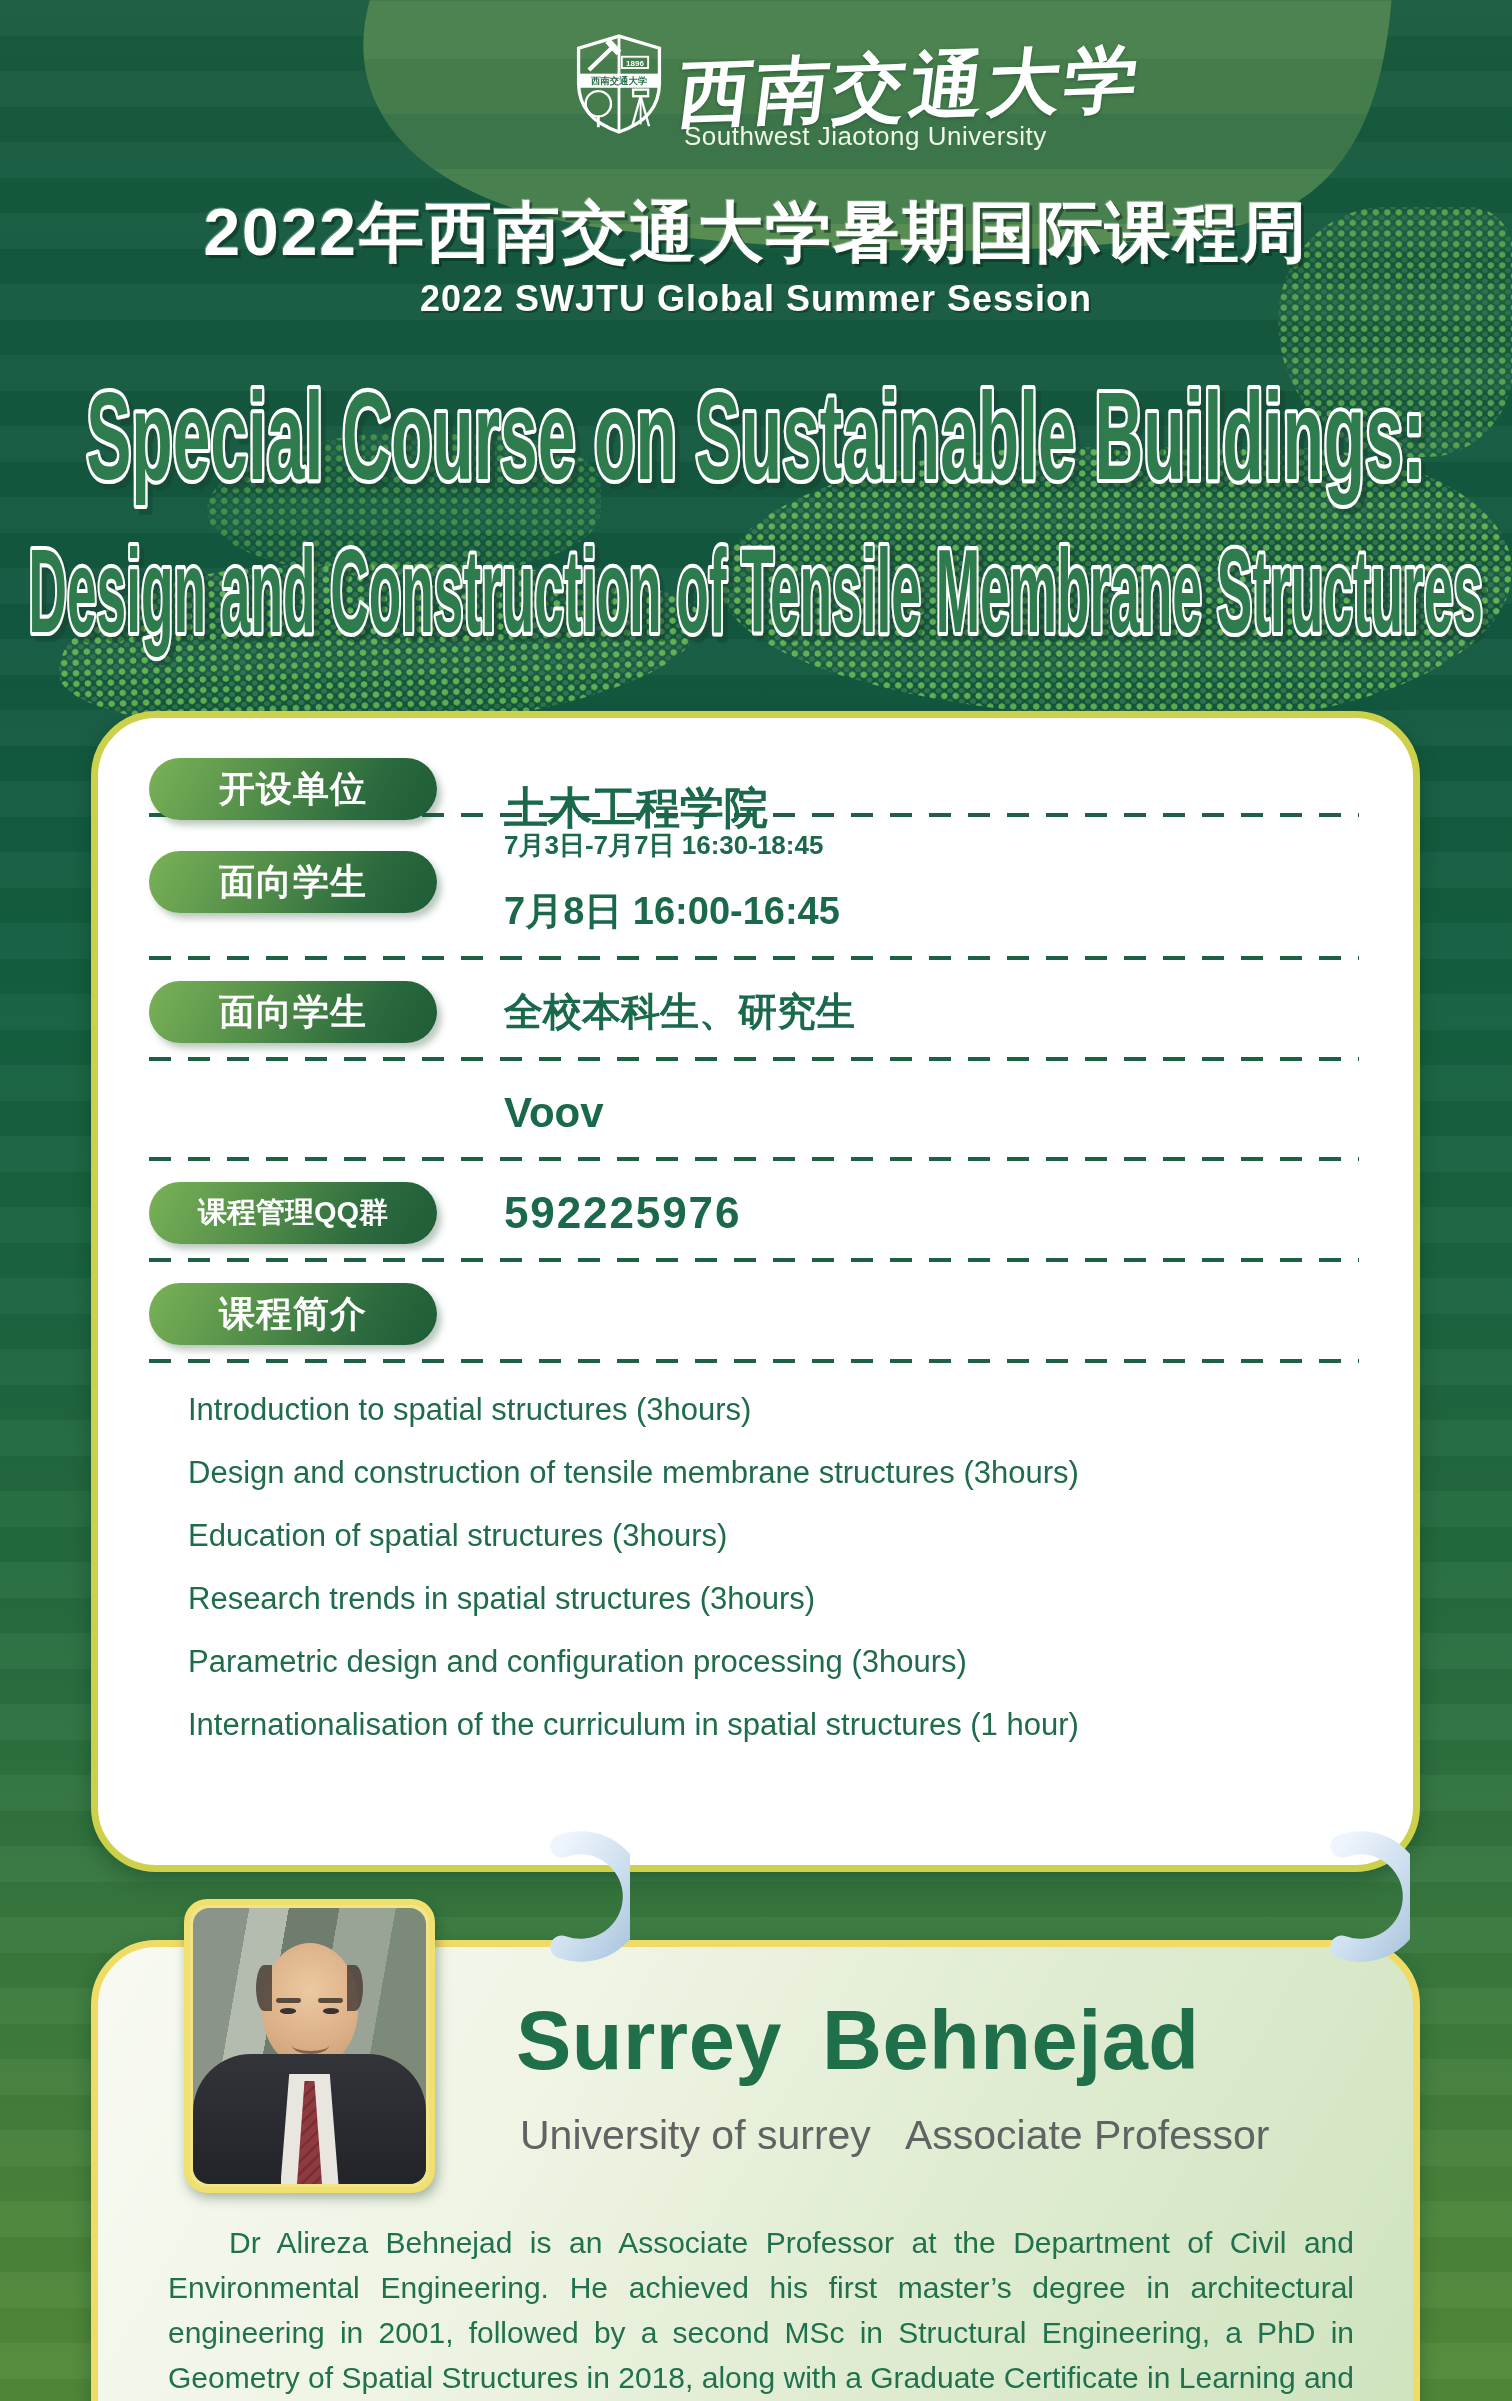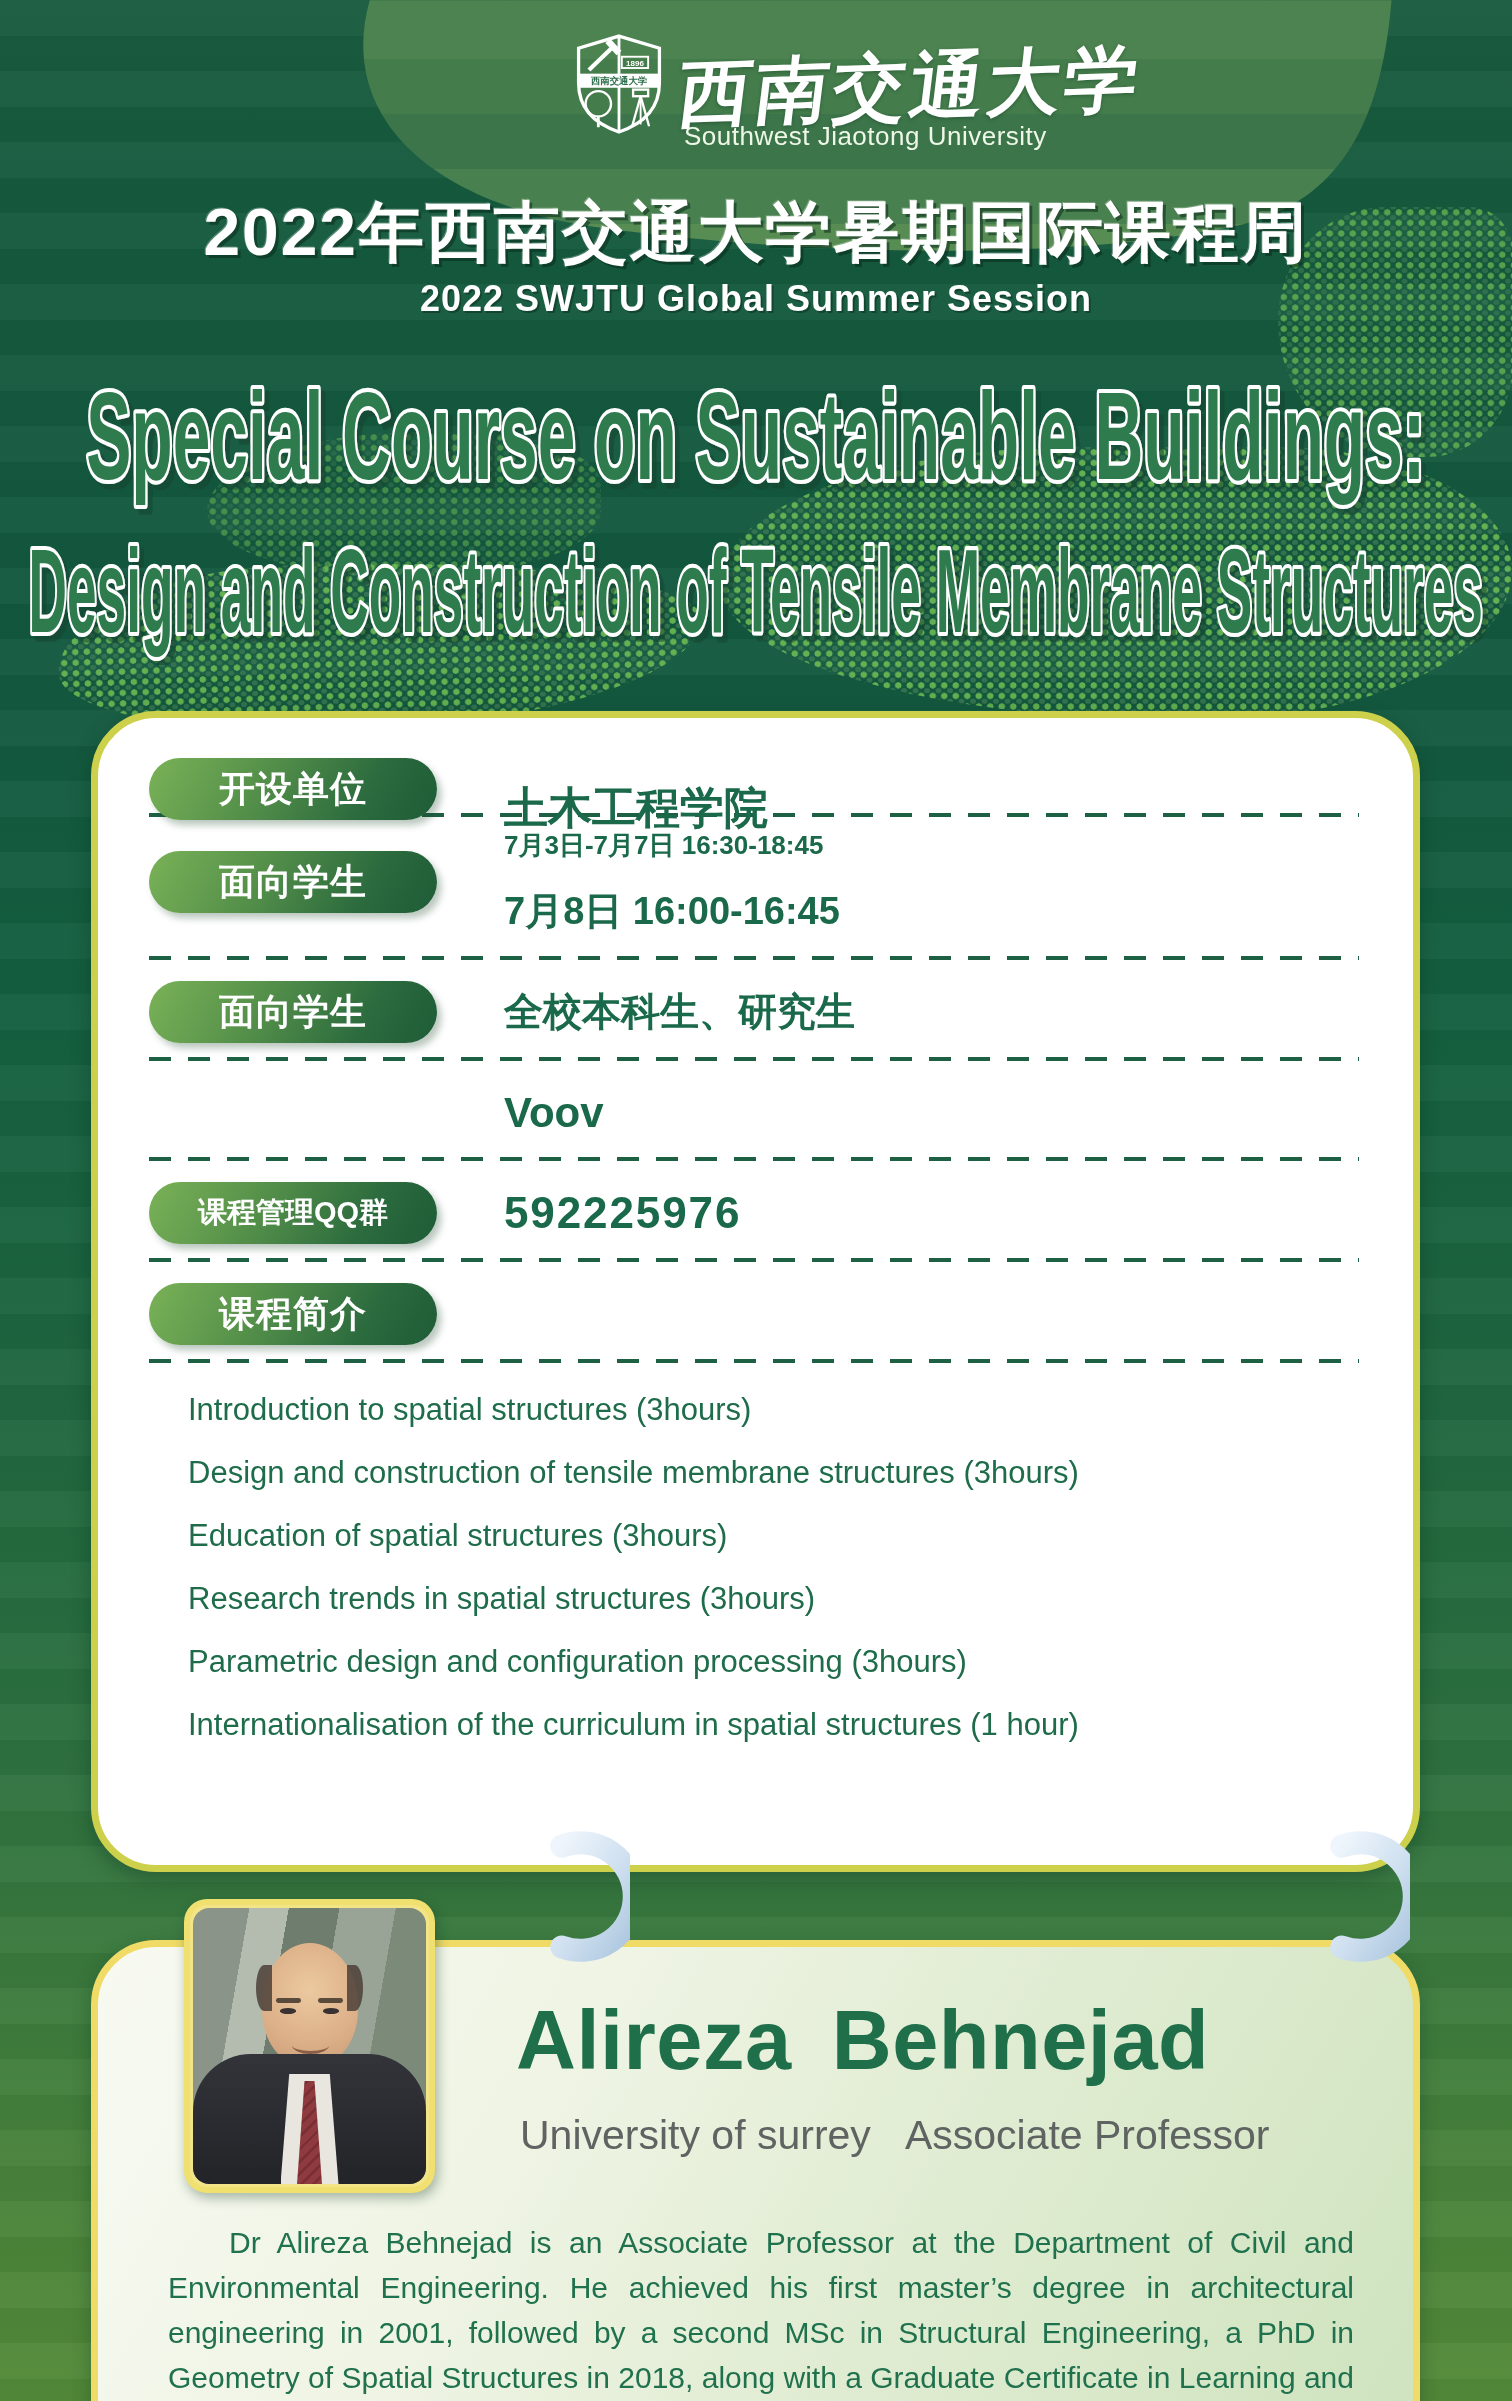--- a/index.html
+++ b/index.html
@@ -240,21 +240,21 @@
       <div class="eye-l"></div>
         <div class="eye-r"></div>
       <div class="smile"></div>
       <div class="suit"></div>
       <div class="shirt"></div>
       <div class="tie"></div>
     </div>
   </div>
 
   <div id="prof-name" class="abs">
-    <span>Alireza</span><span class="gap"></span><span>Behnejad</span>
+    <span>Surrey</span><span class="gap"></span><span>Behnejad</span>
   </div>
   <div id="prof-sub" class="abs">
     <span>University of surrey</span><span class="gap"></span><span>Associate Professor</span>
   </div>
 
   <div id="bio" class="abs">
     <p>Dr Alireza Behnejad is an Associate Professor at the Department of Civil and Environmental Engineering. He achieved his first master’s degree in architectural engineering in 2001, followed by a second MSc in Structural Engineering, a PhD in Geometry of Spatial Structures in 2018, along with a Graduate Certificate in Learning and Teaching from the University of Surrey.</p>
 
   </div>
 

